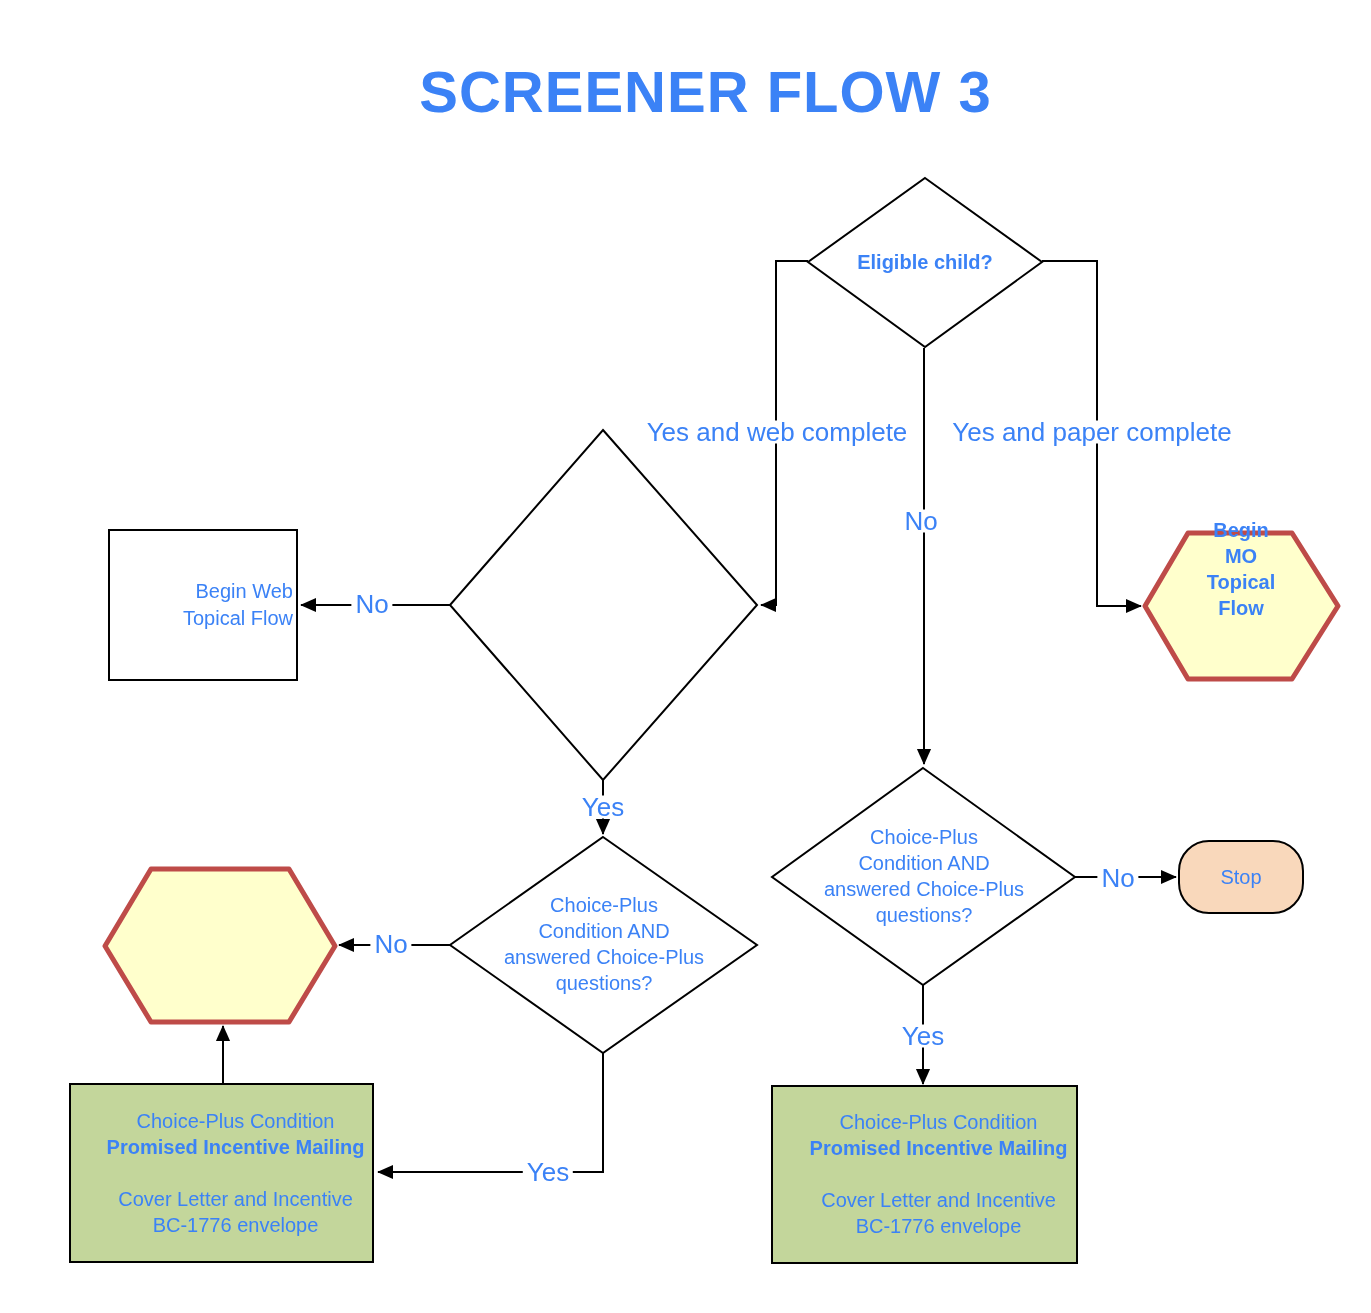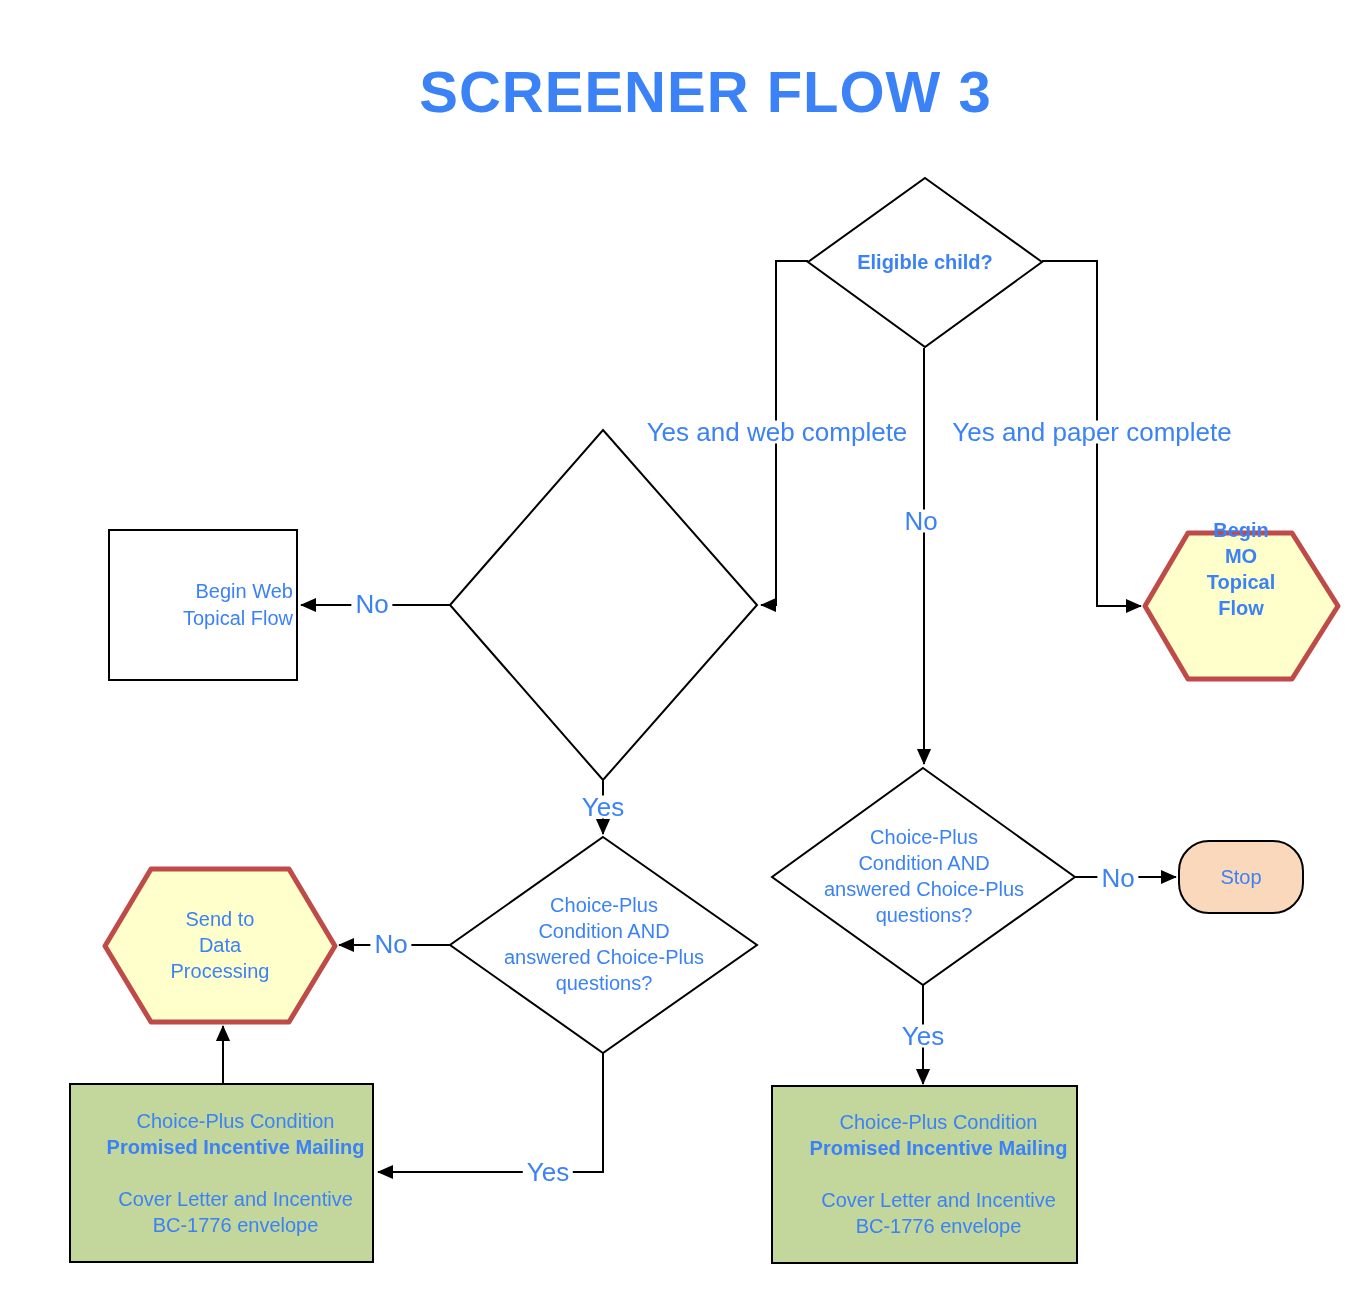--- a/index.html
+++ b/index.html
@@ -124,23 +124,20 @@
   <div class="txt" style="left:183px; top:605px; width:180px;text-align:right;">Begin Web
 Topical Flow</div>
   <div class="txt lh26" style="left:1221px; top:569px; width:160px;font-weight:bold;">Begin
 MO
 Topical
 Flow</div>
   <div class="txt lh26" style="left:584px; top:944px; width:300px;">Choice-Plus
 Condition AND
 answered Choice-Plus
 questions?</div>
-  <div class="txt lh26" style="left:200px; top:945px; width:200px;">Send to
-Data
-Processing</div>
   <div class="txt lh26" style="left:904px; top:876px; width:300px;">Choice-Plus
 Condition AND
 answered Choice-Plus
 questions?</div>
   <div class="txt" style="left:1221px; top:877px; width:120px;">Stop</div>
 
   <div class="green-block" style="left:201px; top:1173px; width:300px;">
     <div class="gline">Choice-Plus Condition</div>
     <div class="gline bold">Promised Incentive Mailing</div>
     <div class="gline"></div>

